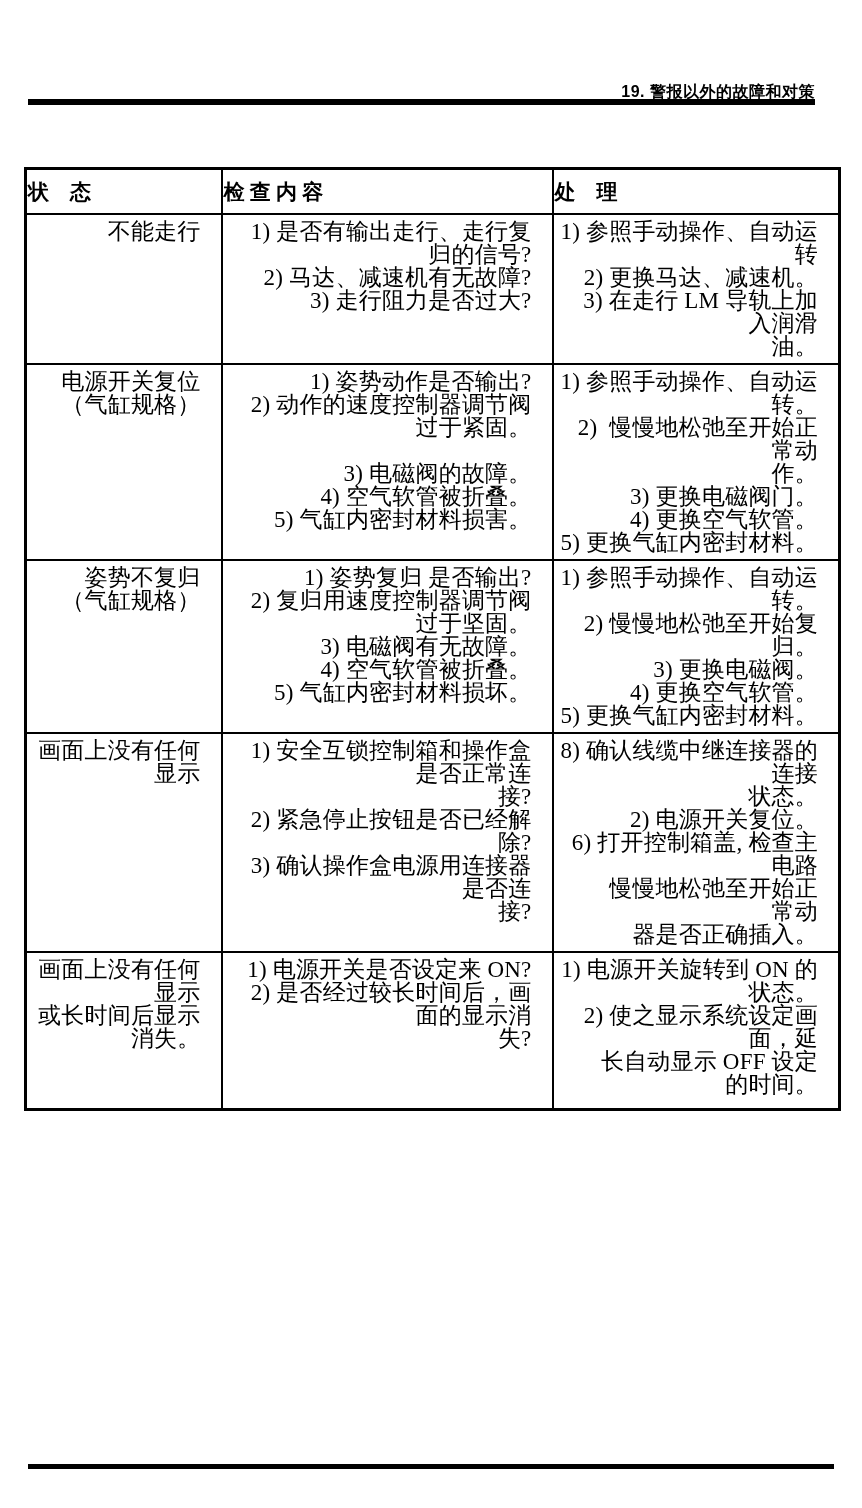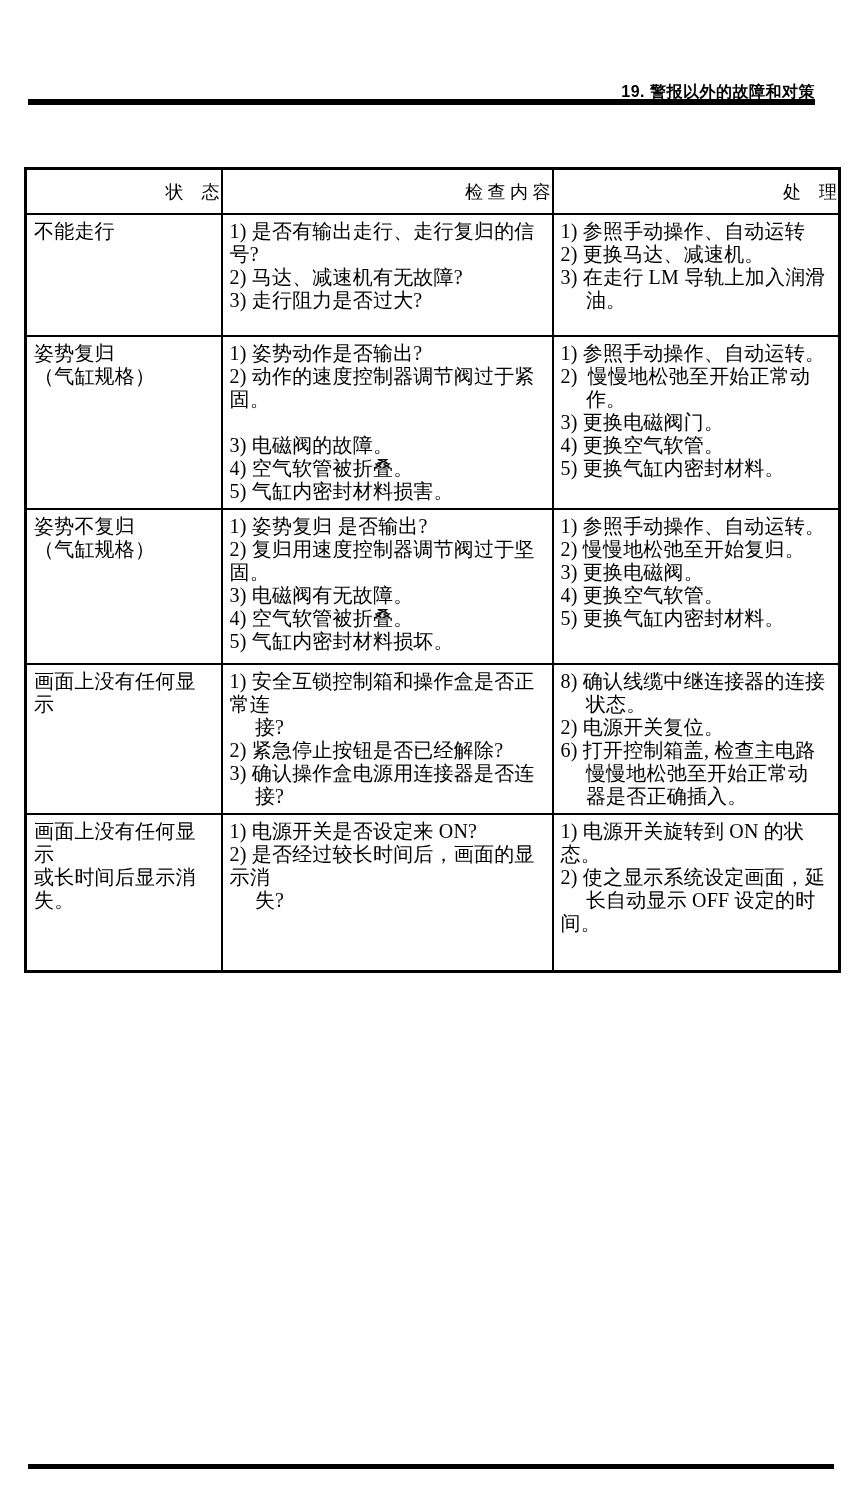--- a/index.html
+++ b/index.html
@@ -18,27 +18,28 @@
     position: absolute; top: 99px; left: 28px; width: 787px; height: 6px;
     background: #000;
   }
   table.main {
     position: absolute; top: 167px; left: 24px; width: 814px;
     border-collapse: collapse; table-layout: fixed;
     border: 3px solid #000;
   }
   table.main th, table.main td { border: 2px solid #000; }
   table.main th {
-    font-weight: normal; font-size: 18px; height: 41px;
-    text-align: right; vertical-align: middle; white-space: pre-wrap;
+    font-weight: bold; font-size: 21px; height: 41px;
+    text-align: left; vertical-align: middle; white-space: pre-wrap;
   }
   table.main td {
-    font-size: 20px; line-height: 23px; vertical-align: top;
-    padding: 5px 11px 5px 7px; white-space: pre-wrap;
+    font-size: 23px; line-height: 23px; vertical-align: top;
+    padding: 5px 20px 5px 7px; white-space: pre-wrap;
     letter-spacing: 0.2px;
+    text-align: right;
   }
   col.c1 { width: 196px; }
   col.c2 { width: 331px; }
   col.c3 { width: 287px; }
   .line { min-height: 23px; }
   tbody tr:nth-child(1) td { height: 110px; }
   tbody tr:nth-child(2) td { height: 48px; }
   tbody tr:nth-child(3) td { height: 143px; }
   tbody tr:nth-child(4) td { height: 125px; }
   tbody tr:nth-child(5) td { height: 145px; }
@@ -74,21 +75,21 @@
         <th>处　理</th>
       </tr>
     </thead>
     <tbody>
         <tr>
           <td><div class="line">不能走行</div></td>
           <td><div class="line">1) 是否有输出走行、走行复归的信号?</div><div class="line">2) 马达、减速机有无故障?</div><div class="line">3) 走行阻力是否过大?</div></td>
           <td><div class="line">1) 参照手动操作、自动运转</div><div class="line">2) 更换马达、减速机。</div><div class="line">3) 在走行 LM 导轨上加入润滑</div><div class="line">　 油。</div></td>
         </tr>
         <tr>
-          <td><div class="line">姿势复归</div><div class="line">（气缸规格）</div></td>
+          <td><div class="line">电源开关复位</div><div class="line">（气缸规格）</div></td>
           <td><div class="line">1) 姿势动作是否输出?</div><div class="line">2) 动作的速度控制器调节阀过于紧固。</div><div class="line"></div><div class="line">3) 电磁阀的故障。</div><div class="line">4) 空气软管被折叠。</div><div class="line">5) 气缸内密封材料损害。</div></td>
           <td><div class="line">1) 参照手动操作、自动运转。</div><div class="line">2)  慢慢地松弛至开始正常动</div><div class="line">　 作。</div><div class="line">3) 更换电磁阀门。</div><div class="line">4) 更换空气软管。</div><div class="line">5) 更换气缸内密封材料。</div></td>
         </tr>
         <tr>
           <td><div class="line">姿势不复归</div><div class="line">（气缸规格）</div></td>
           <td><div class="line">1) 姿势复归 是否输出?</div><div class="line">2) 复归用速度控制器调节阀过于坚固。</div><div class="line">3) 电磁阀有无故障。</div><div class="line">4) 空气软管被折叠。</div><div class="line">5) 气缸内密封材料损坏。</div></td>
           <td><div class="line">1) 参照手动操作、自动运转。</div><div class="line">2) 慢慢地松弛至开始复归。</div><div class="line">3) 更换电磁阀。</div><div class="line">4) 更换空气软管。</div><div class="line">5) 更换气缸内密封材料。</div></td>
         </tr>
         <tr>
           <td><div class="line">画面上没有任何显示</div></td>

